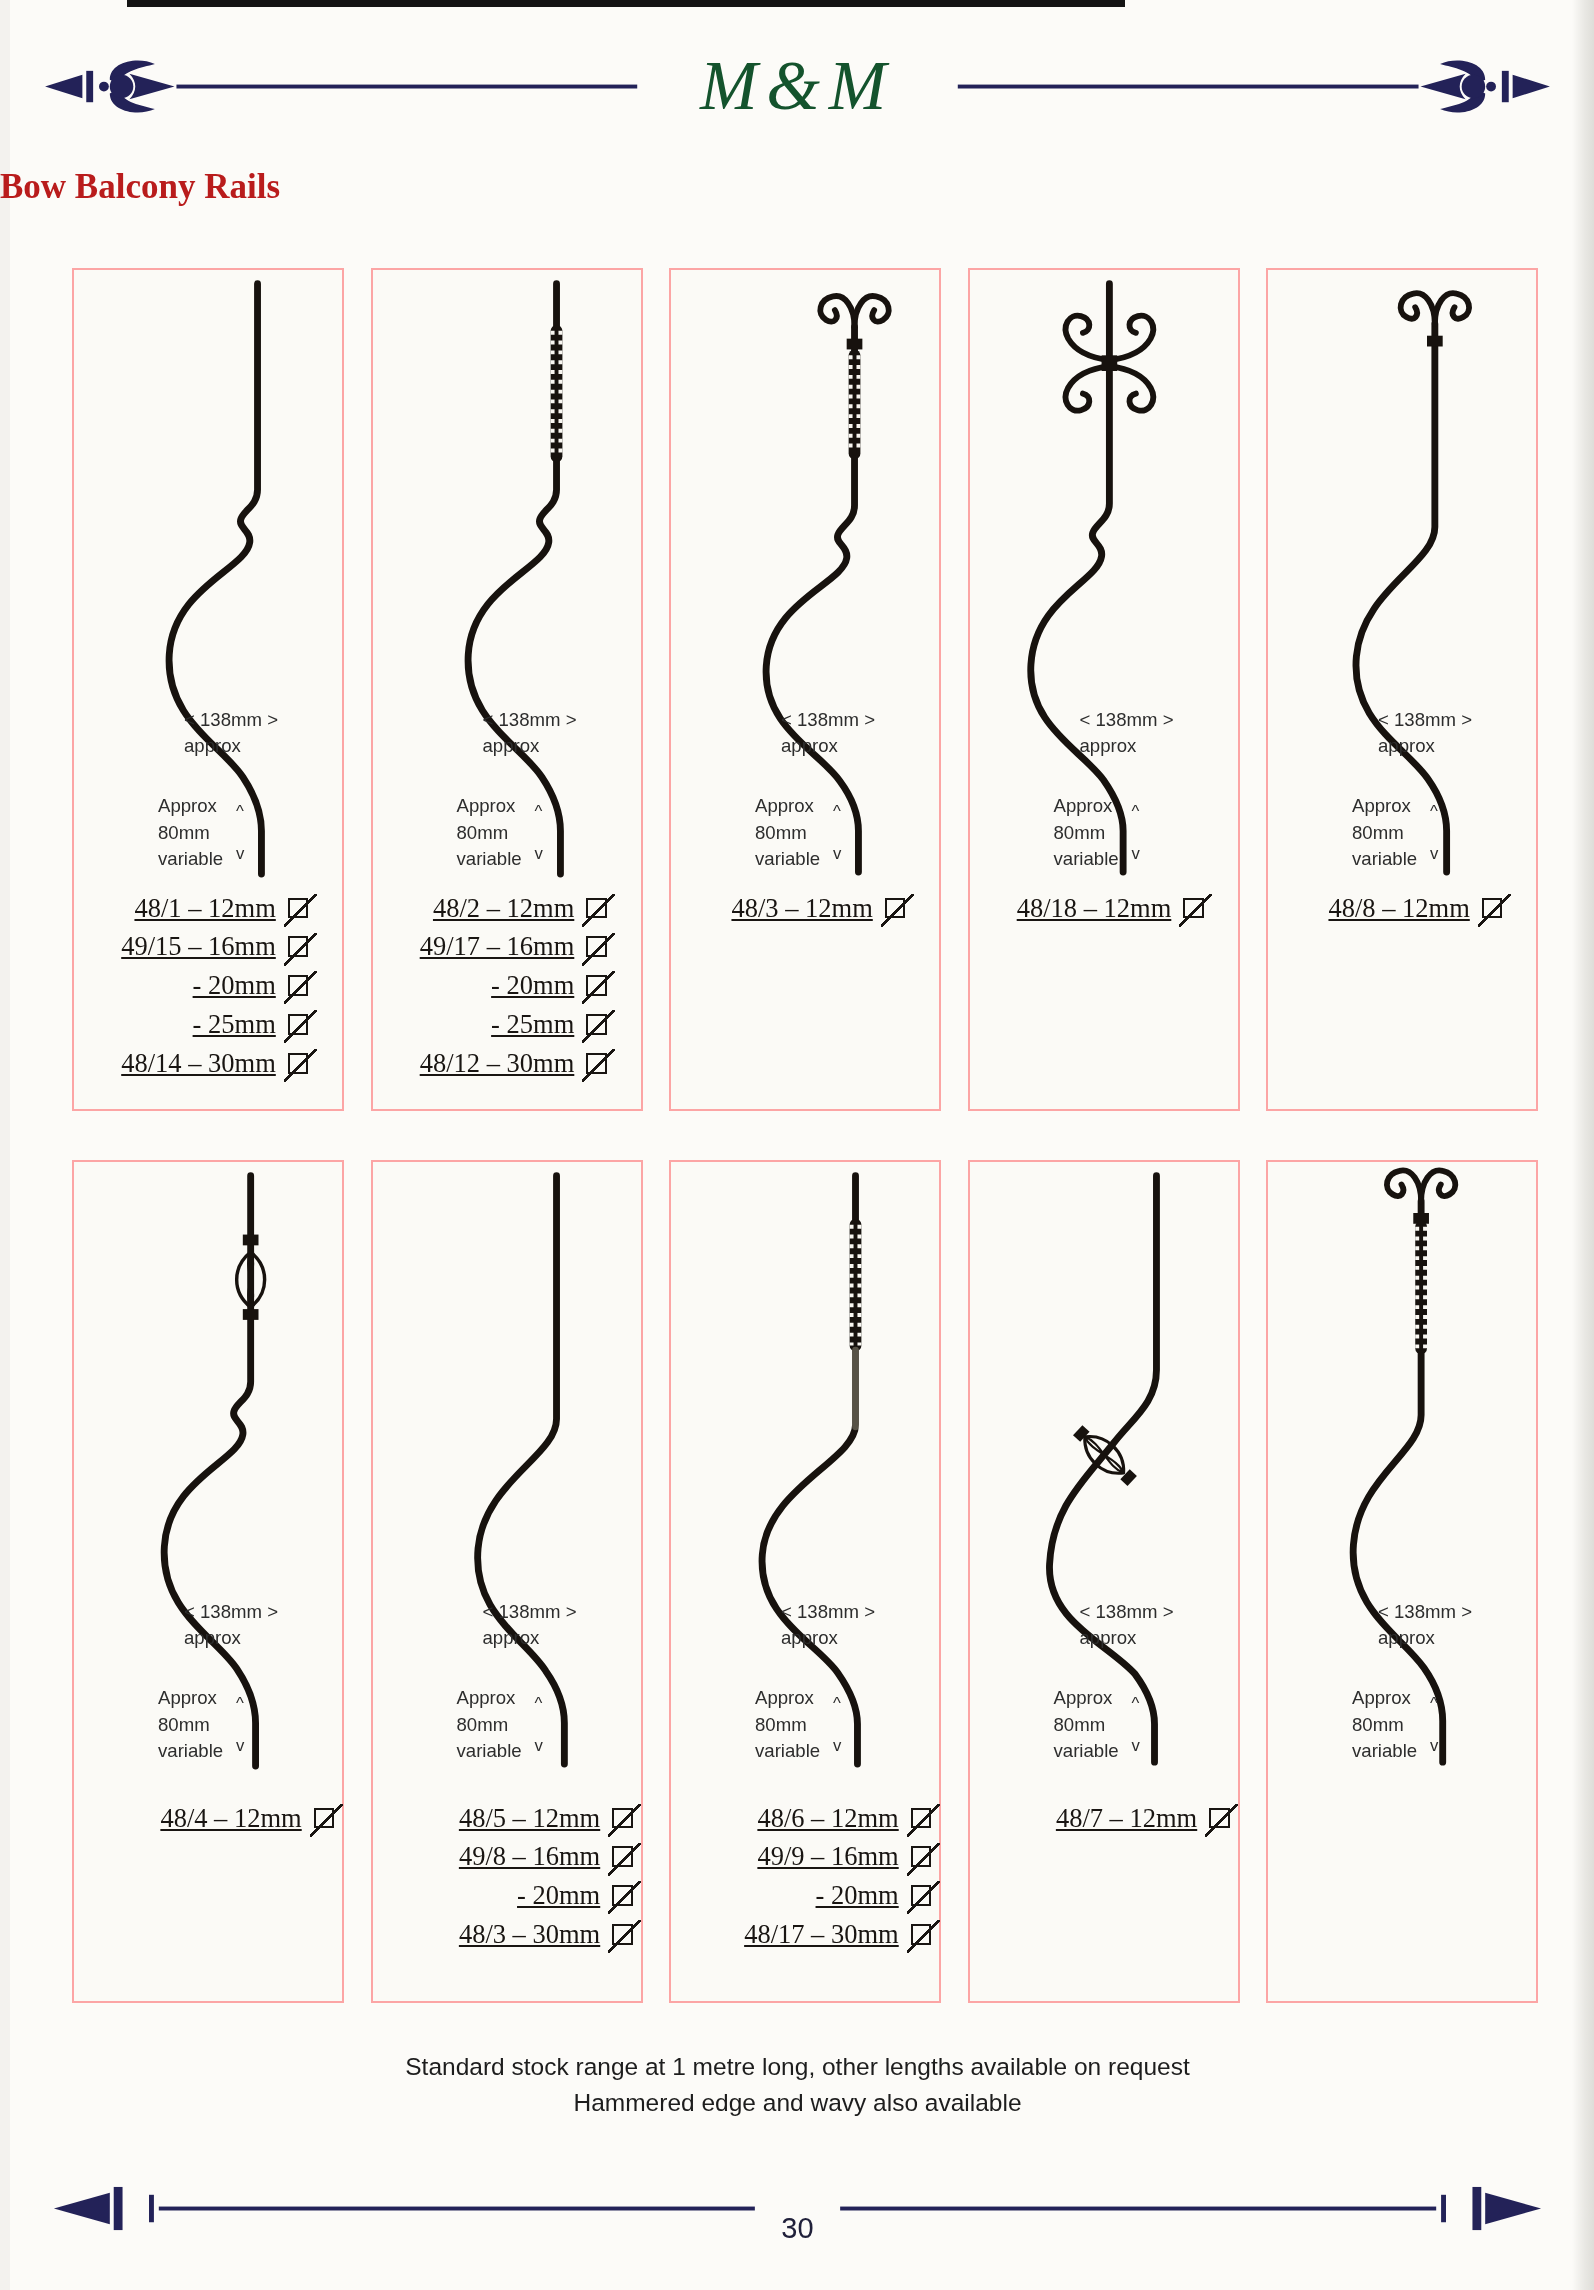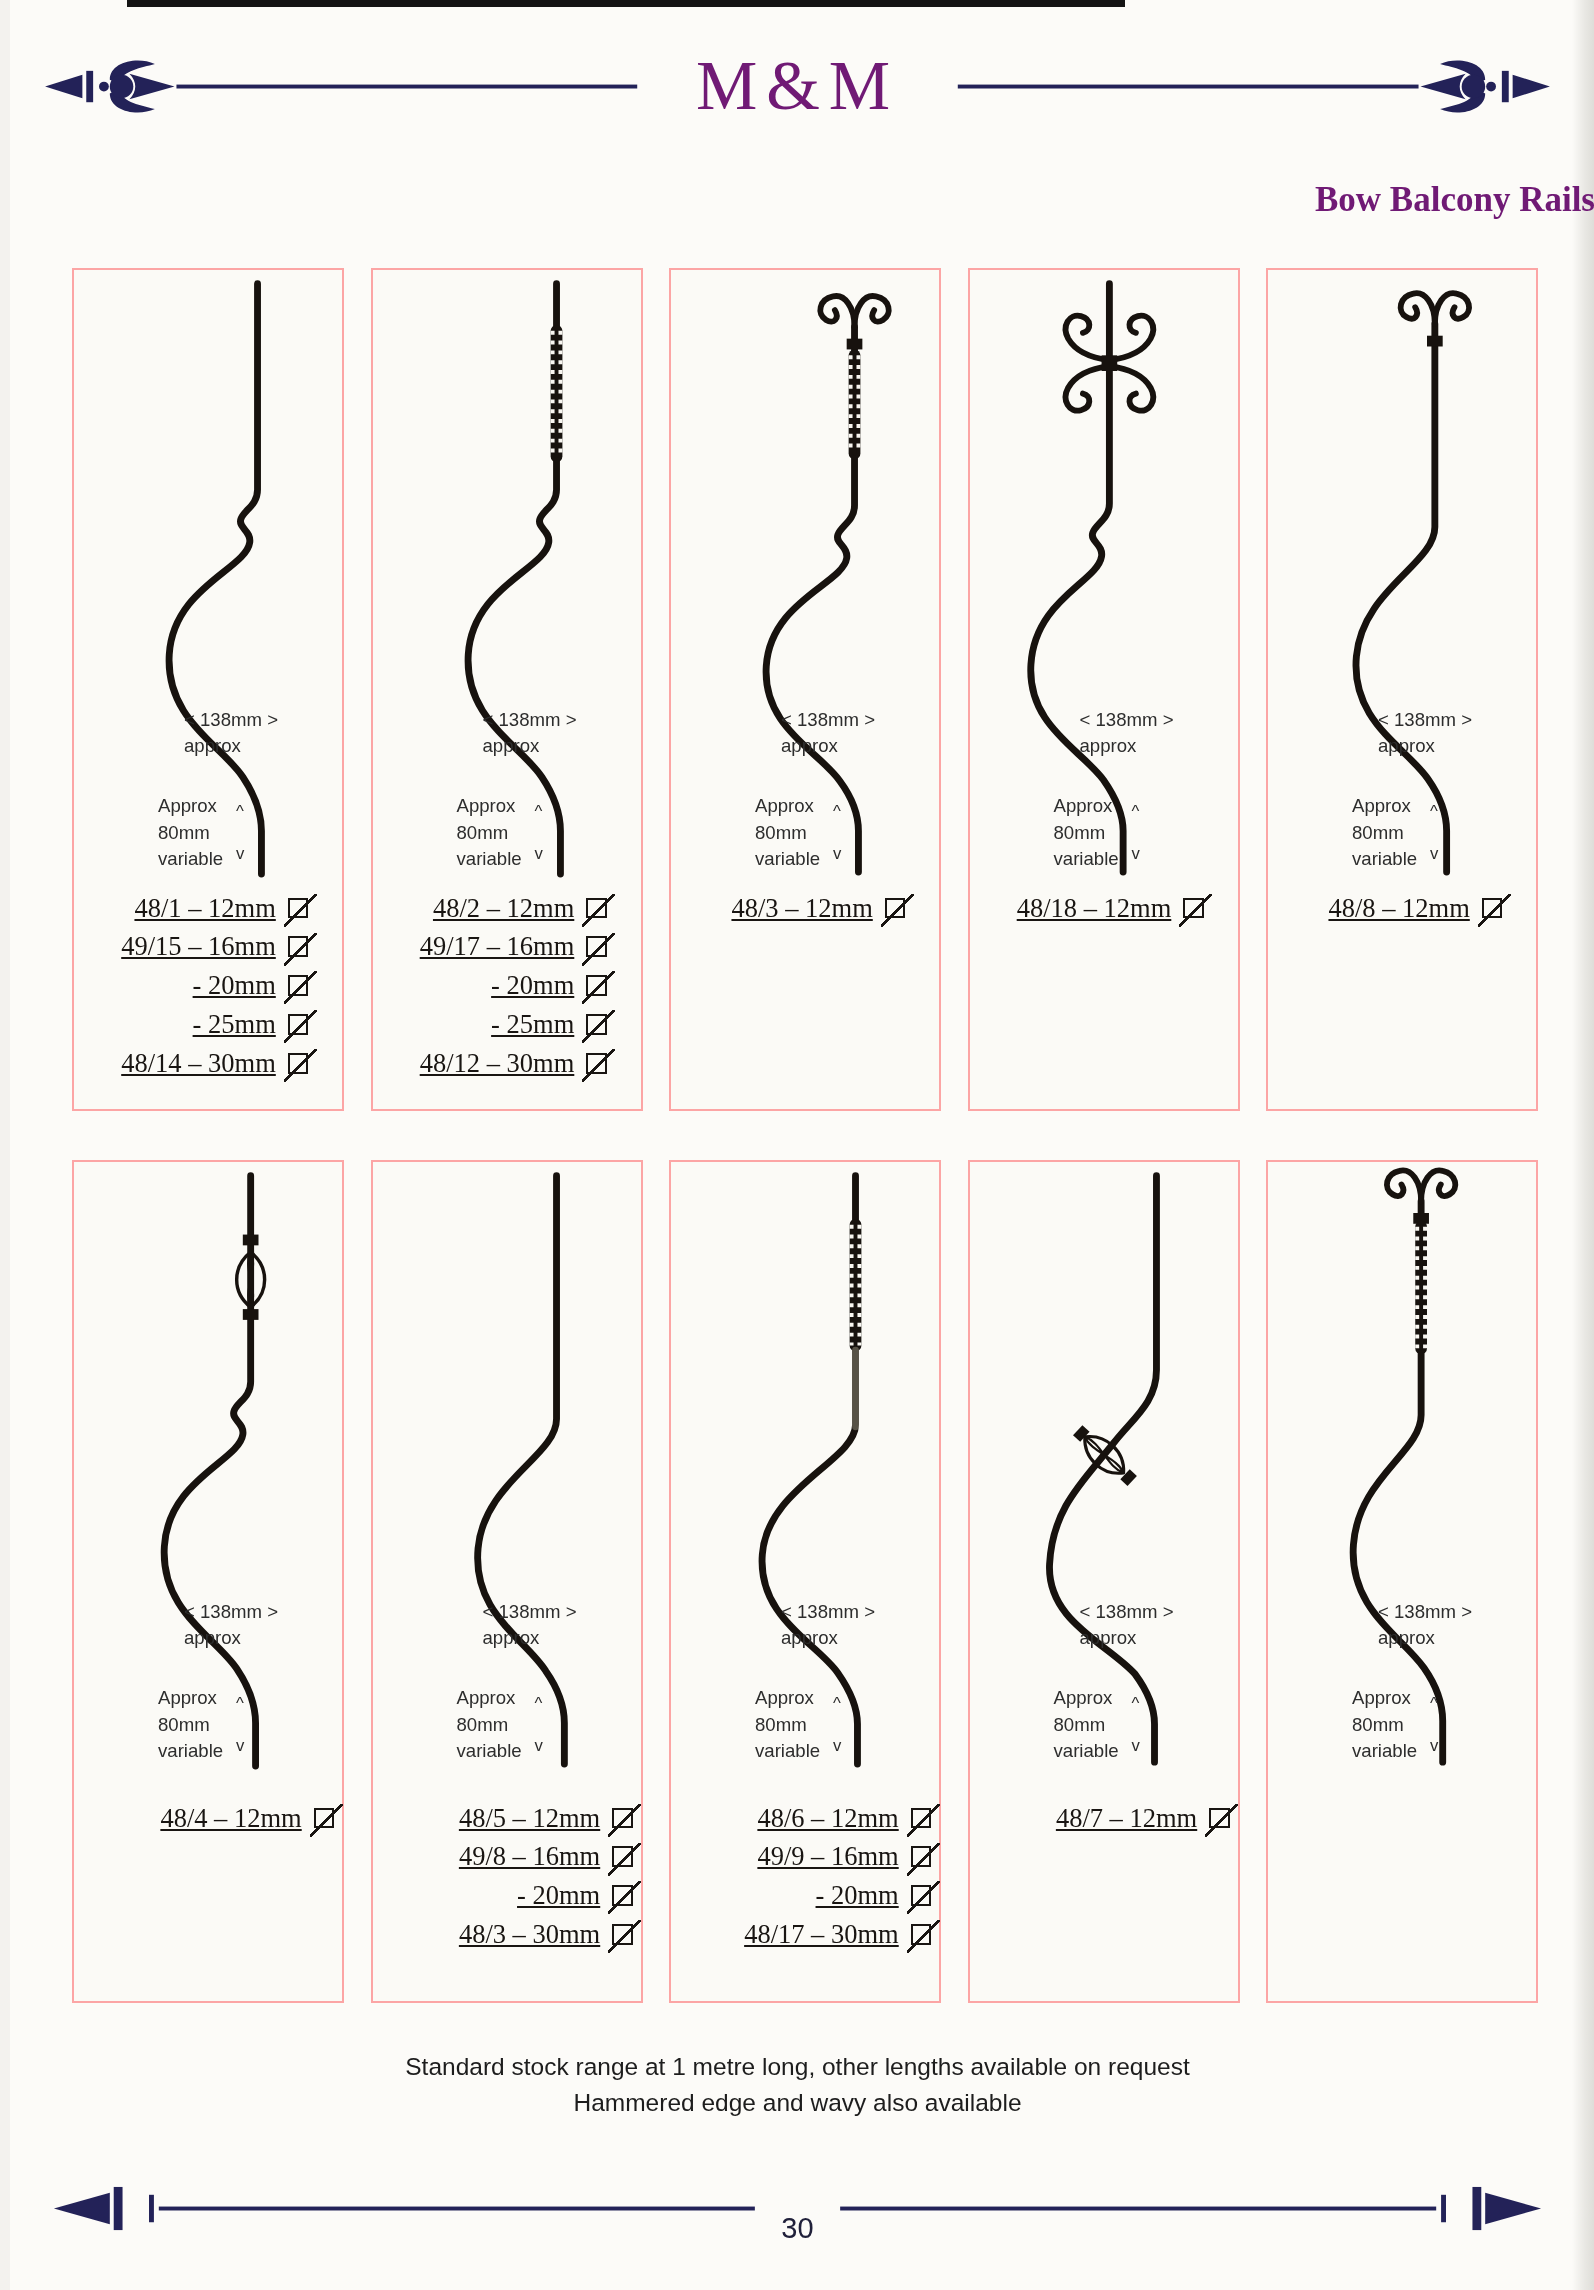--- a/index.html
+++ b/index.html
@@ -6,23 +6,23 @@
   body{
     width:1595px;height:2291px;position:relative;overflow:hidden;
     background:#fcfbf8;font-family:"Liberation Sans",sans-serif;color:#1c1a17;
   }
   .edge-right{position:absolute;right:0;top:0;width:23.5px;height:100%;
     background:linear-gradient(90deg,rgba(0,0,0,0),#e9e8e4 55%,#dddcd7);}
   .edge-left{position:absolute;left:0;top:0;width:9.8px;height:100%;background:#f3f2ee;}
   .top-sliver{position:absolute;left:127px;top:0;width:998px;height:6.9px;background:#141414;}
 
   .brand{position:absolute;left:0;right:0;top:47px;text-align:center;
-    font-family:"Liberation Serif",serif;font-size:69px;letter-spacing:8.8px;color:#701a75;}
-  .page-title{position:absolute;left:0;right:0;top:180px;text-align:right;
-    font-family:"Liberation Serif",serif;font-size:35px;font-weight:bold;color:#701a75;}
+    font-family:"Liberation Serif",serif;font-size:69px;letter-spacing:8.8px;color:#14532d;font-style:italic;}
+  .page-title{position:absolute;left:0;right:0;top:167px;text-align:left;
+    font-family:"Liberation Serif",serif;font-size:35px;font-weight:bold;color:#b91c1c;}
   .hdr-svg,.ftr-svg{position:absolute;left:0;width:1595px;}
   .hdr-svg{top:54px;height:69px;}
   .ftr-svg{top:2178px;height:63px;}
 
   .row{position:absolute;left:72px;display:flex;gap:26.5px;}
   .row1{top:268px;}
   .row2{top:1160px;}
   .panel{position:relative;width:268px;height:839px;border:2px solid #fca5a5;
     background:#fbfaf6;}
   .rail{position:absolute;left:0;top:0;width:268px;height:608px;}

